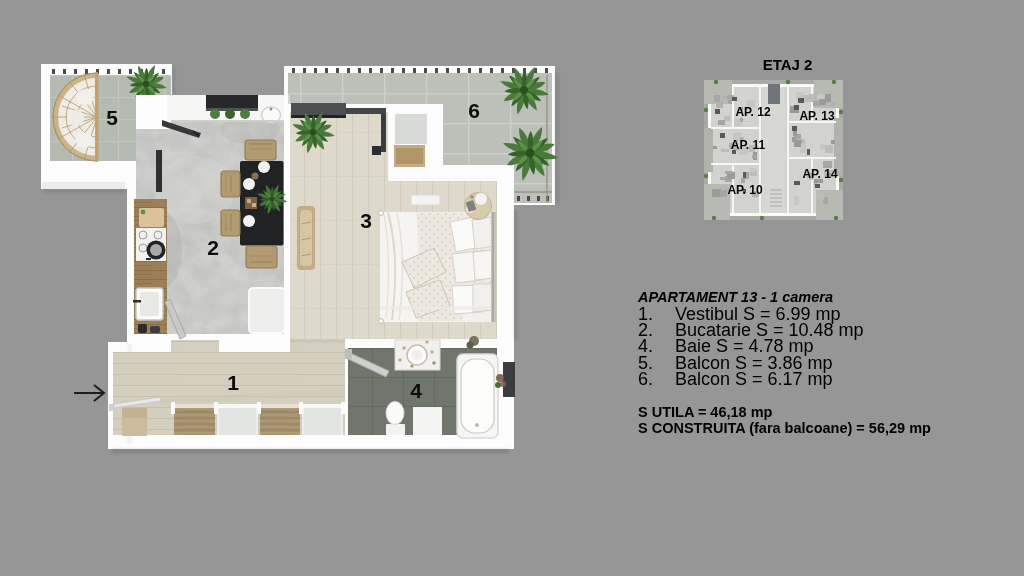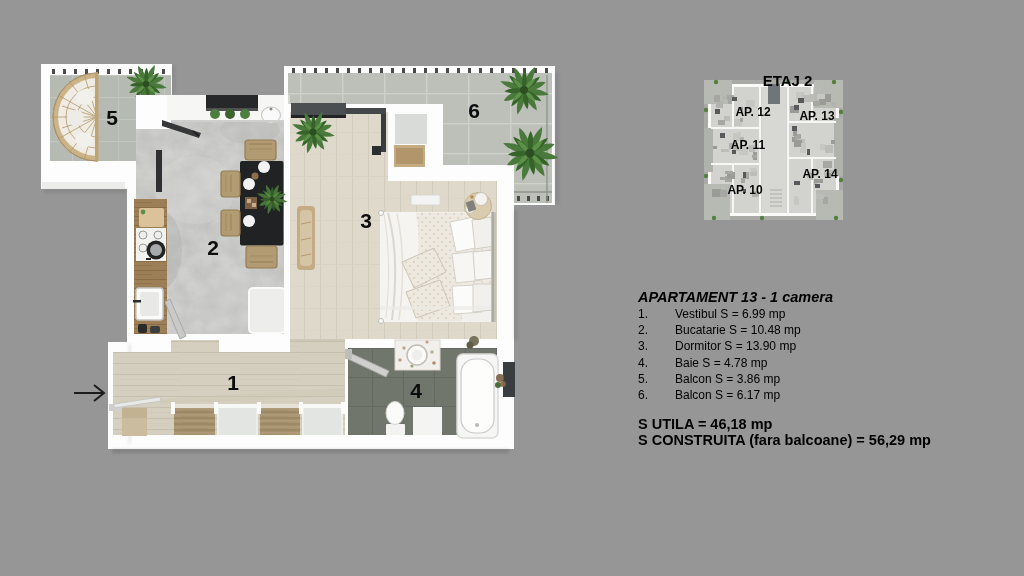--- a/index.html
+++ b/index.html
@@ -570,30 +570,29 @@
 
 <text x="753" y="116" font-size="12" font-weight="bold" text-anchor="middle" fill="#050505">AP. 12</text>
 <text x="817" y="120" font-size="12" font-weight="bold" text-anchor="middle" fill="#050505">AP. 13</text>
 <text x="748" y="149" font-size="12" font-weight="bold" text-anchor="middle" fill="#050505">AP. 11</text>
 <text x="820" y="178" font-size="12" font-weight="bold" text-anchor="middle" fill="#050505">AP. 14</text>
 <text x="745" y="194" font-size="12" font-weight="bold" text-anchor="middle" fill="#050505">AP. 10</text>
 </g>
 
 </svg>
 
-<div class="tb" style="left:718px;top:72px;width:139px;text-align:center;font-size:15px;font-weight:bold;">ETAJ 2</div>
+<div class="tb" style="left:718px;top:56px;width:139px;text-align:center;font-size:15px;font-weight:bold;">ETAJ 2</div>
 
 <div class="tb" style="left:638px;top:289px;font-size:14.5px;font-weight:bold;font-style:italic;">APARTAMENT 13 - 1 camera</div>
 
-<div class="tb" style="left:638px;top:306px;font-size:12px;line-height:16.2px;">
+<div class="tb" style="left:638px;top:306px;font-size:18px;line-height:16.2px;">
 <div><span style="display:inline-block;width:37px;">1.</span>Vestibul S = 6.99 mp</div>
 <div><span style="display:inline-block;width:37px;">2.</span>Bucatarie S = 10.48 mp</div>
-<div><span style="display:inline-block;width:37px;">3.</span>Dormitor S = 13.90 mp</div>
 <div><span style="display:inline-block;width:37px;">4.</span>Baie S = 4.78 mp</div>
 <div><span style="display:inline-block;width:37px;">5.</span>Balcon S = 3.86 mp</div>
 <div><span style="display:inline-block;width:37px;">6.</span>Balcon S = 6.17 mp</div>
 </div>
 
-<div class="tb" style="left:638px;top:404px;font-size:14.5px;font-weight:bold;line-height:16.3px;margin-top:12px;">
+<div class="tb" style="left:638px;top:404px;font-size:14.5px;font-weight:bold;line-height:16.3px;">
 <div>S UTILA = 46,18 mp</div>
 <div>S CONSTRUITA (fara balcoane) = 56,29 mp</div>
 </div>
 </div>
 
 </body></html>

